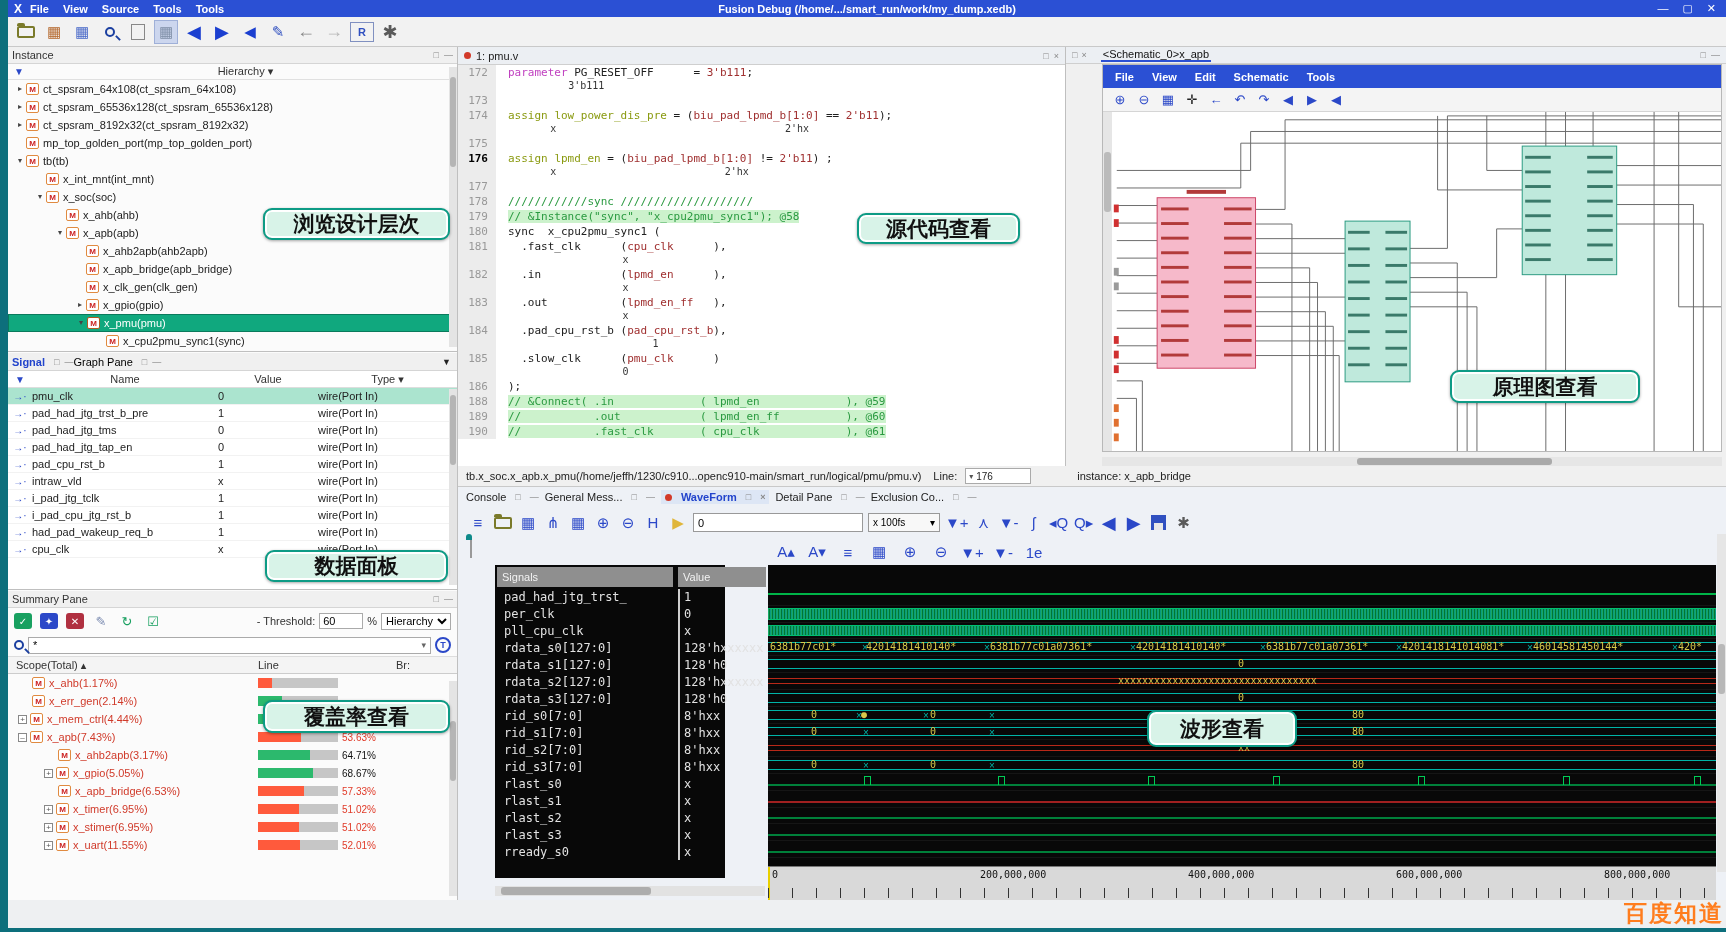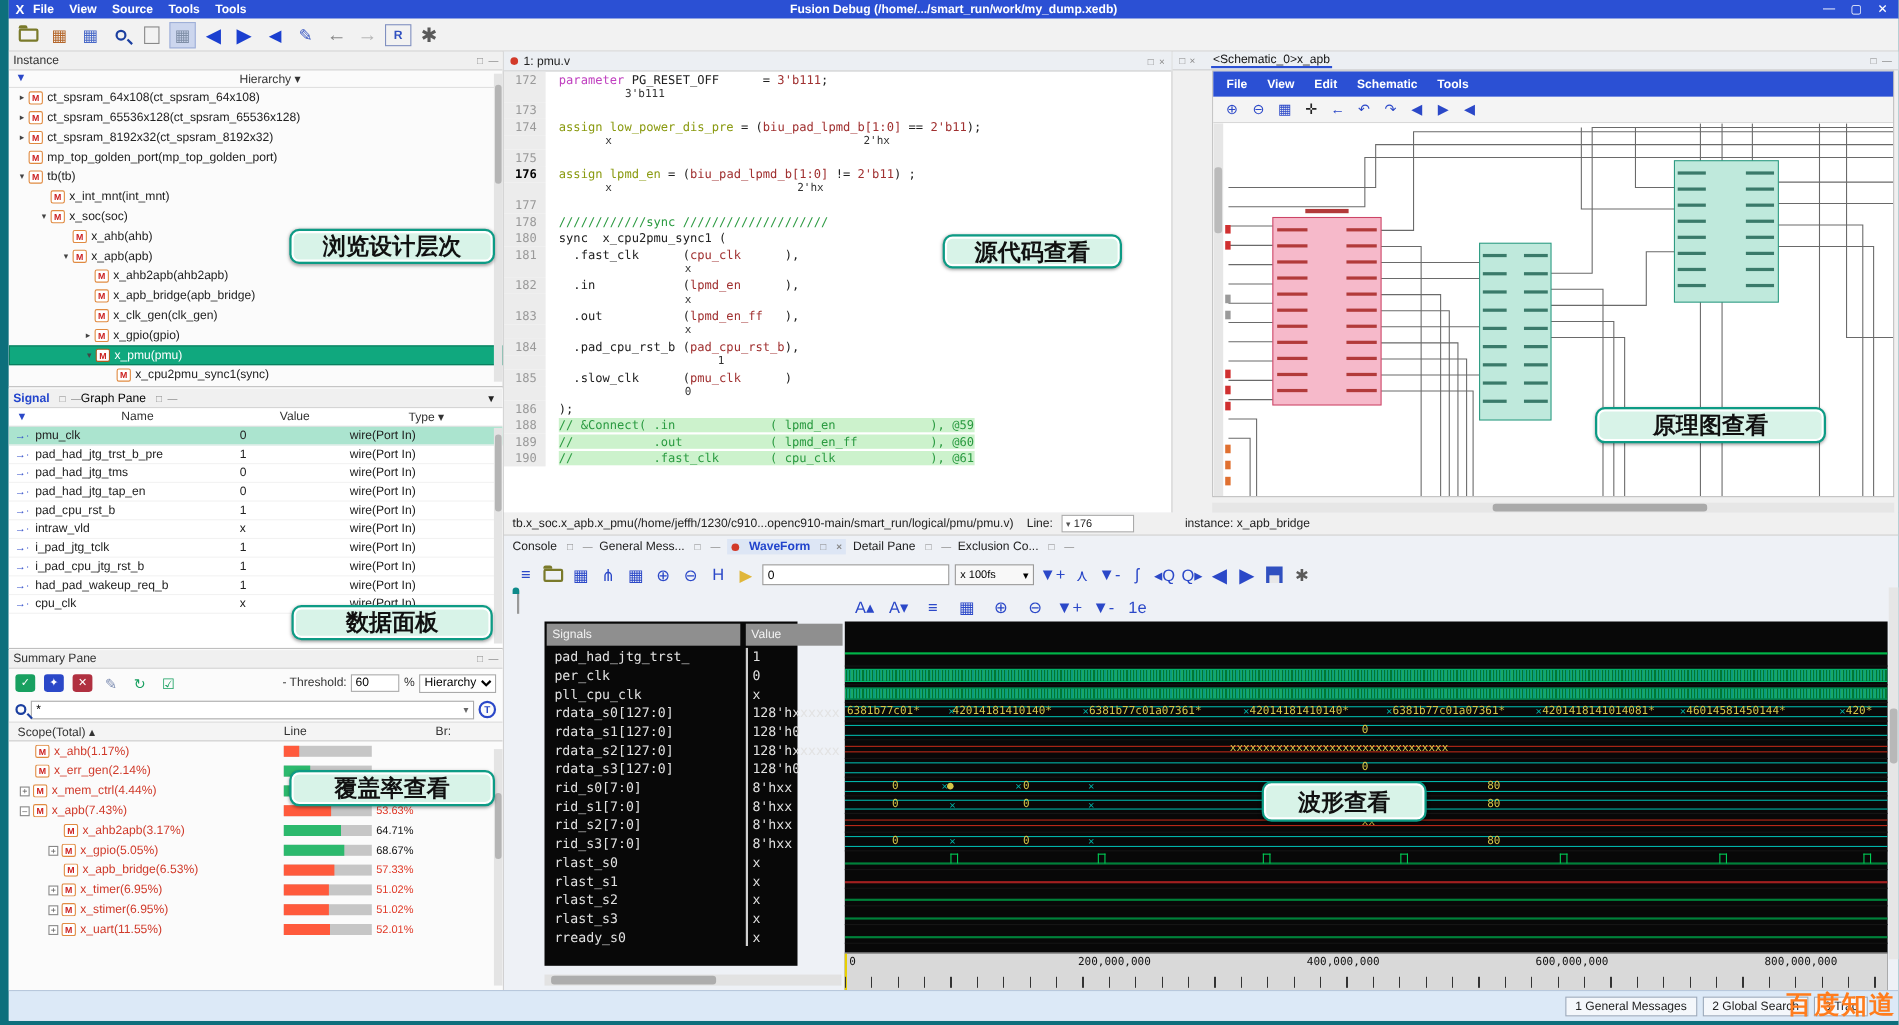--- a/index.html
+++ b/index.html
@@ -580,20 +580,21 @@
         <div class="code-line"><span class="ln">172</span><span class="ct"><span class="tok-k">parameter</span><span class="tok-p"> </span><span class="tok-p">PG_RESET_OFF</span><span class="tok-p">      = </span><span class="tok-v">3'b111</span><span class="tok-p">;</span></span></div>
         <div class="code-line ann"><span class="ln"></span><span class="ct">          3'b111</span></div>
         <div class="code-line"><span class="ln">173</span><span class="ct"></span></div>
         <div class="code-line"><span class="ln">174</span><span class="ct"><span class="tok-s">assign</span><span class="tok-p"> </span><span class="tok-s">low_power_dis_pre</span><span class="tok-p"> = (</span><span class="tok-v">biu_pad_lpmd_b[1:0]</span><span class="tok-p"> == </span><span class="tok-v">2'b11</span><span class="tok-p">);</span></span></div>
         <div class="code-line ann"><span class="ln"></span><span class="ct">       x                                      2'hx</span></div>
         <div class="code-line"><span class="ln">175</span><span class="ct"></span></div>
         <div class="code-line"><span class="ln cur">176</span><span class="ct"><span class="tok-s">assign</span><span class="tok-p"> </span><span class="tok-s">lpmd_en</span><span class="tok-p"> = (</span><span class="tok-v">biu_pad_lpmd_b[1:0]</span><span class="tok-p"> != </span><span class="tok-v">2'b11</span><span class="tok-p">) ;</span></span></div>
         <div class="code-line ann"><span class="ln"></span><span class="ct">       x                            2'hx</span></div>
         <div class="code-line"><span class="ln">177</span><span class="ct"></span></div>
         <div class="code-line"><span class="ln">178</span><span class="ct"><span class="tok-c">////////////sync ////////////////////</span></span></div>
+        <div class="code-line"><span class="ln">179</span><span class="ct"><span class="tok-h">// &amp;Instance("sync", "x_cpu2pmu_sync1"); @58</span></span></div>
         <div class="code-line"><span class="ln">180</span><span class="ct"><span class="tok-p">sync  x_cpu2pmu_sync1 (</span></span></div>
         <div class="code-line"><span class="ln">181</span><span class="ct"><span class="tok-p">  .fast_clk      (</span><span class="tok-v">cpu_clk</span><span class="tok-p">      ),</span></span></div>
         <div class="code-line ann"><span class="ln"></span><span class="ct">                   x</span></div>
         <div class="code-line"><span class="ln">182</span><span class="ct"><span class="tok-p">  .in            (</span><span class="tok-v">lpmd_en</span><span class="tok-p">      ),</span></span></div>
         <div class="code-line ann"><span class="ln"></span><span class="ct">                   x</span></div>
         <div class="code-line"><span class="ln">183</span><span class="ct"><span class="tok-p">  .out           (</span><span class="tok-v">lpmd_en_ff</span><span class="tok-p">   ),</span></span></div>
         <div class="code-line ann"><span class="ln"></span><span class="ct">                   x</span></div>
         <div class="code-line"><span class="ln">184</span><span class="ct"><span class="tok-p">  .pad_cpu_rst_b (</span><span class="tok-v">pad_cpu_rst_b</span><span class="tok-p">),</span></span></div>
         <div class="code-line ann"><span class="ln"></span><span class="ct">                        1</span></div>
         <div class="code-line"><span class="ln">185</span><span class="ct"><span class="tok-p">  .slow_clk      (</span><span class="tok-v">pmu_clk</span><span class="tok-p">      )</span></span></div>
@@ -990,27 +991,22 @@
       </div>
       <div class="wave-hscroll">
           <i></i>
         </div>
     </div>
     <div class="canvas-vscroll">
         <i></i>
       </div>
   </div>
 
-  <div class="statusbar" id="statusbar">
-      <button class="sb-btn">1 General Messages</button>
-      <button class="sb-btn">2 Global Search</button>
-      <button class="sb-btn">3 Trac</button>
-    </div>
 
   <div class="badge" style="left:255px;top:208px;width:187px;height:32px;">浏览设计层次</div>
   <div class="badge" style="left:849px;top:213px;width:163px;height:31px;">源代码查看</div>
-  <div class="badge" style="left:1442px;top:370px;width:210px;height:33px;">原理图查看</div>
+  <div class="badge" style="left:1442px;top:370px;width:190px;height:33px;">原理图查看</div>
   <div class="badge" style="left:257px;top:550px;width:183px;height:32px;">数据面板</div>
   <div class="badge" style="left:255px;top:700px;width:187px;height:33px;">覆盖率查看</div>
   <div class="badge" style="left:1139px;top:710px;width:150px;height:37px;">波形查看</div>
 
   <div class="watermark">百度知道</div>
 </div>
 
 </body></html>

